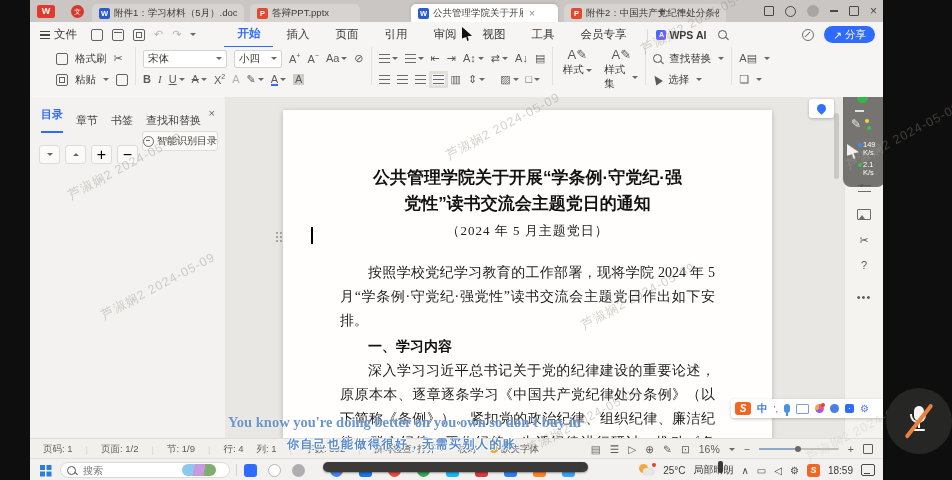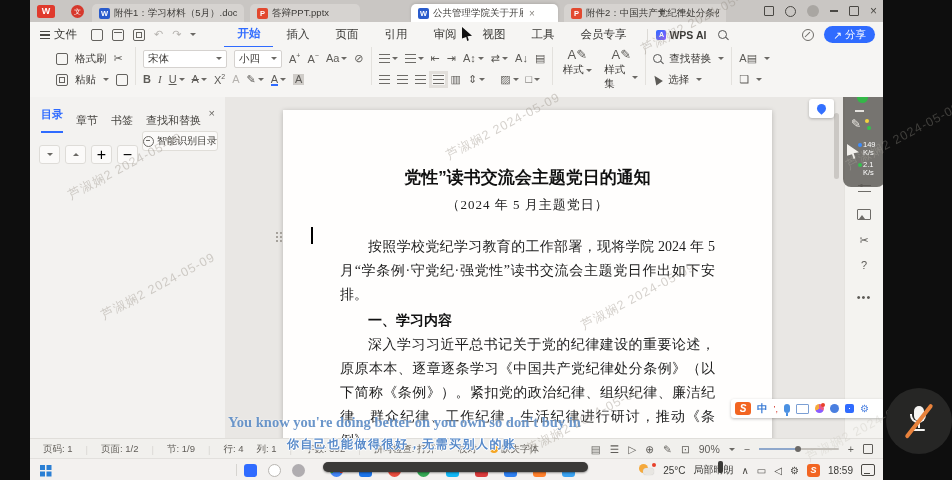--- a/index.html
+++ b/index.html
@@ -425,20 +425,21 @@
       <span class="nbtn">−</span>
     </div>
     <div class="smarttoc">
       <span class="robot"></span>
       <span>智能识别目录</span>
     </div>
   </div>
 
   <div class="docarea">
     <div class="page">
+      <div class="doc-title">公共管理学院关于开展“学条例·守党纪·强</div>
       <div class="doc-title">党性”读书交流会主题党日的通知</div>
       <div class="doc-subtitle">（2024 年 5 月主题党日）</div>
       <div class="caret-line"></div>
       <div class="doc-body">
         <p class="para">按照学校党纪学习教育的工作部署，现将学院 2024 年 5 月“学条例·守党纪·强党性”读书交流会主题党日作出如下安排。</p>
         <p class="dh1">一、学习内容</p>
         <p class="para">深入学习习近平总书记关于党的纪律建设的重要论述，原原本本、逐章逐条学习《中国共产党纪律处分条例》（以下简称《条例》）。紧扣党的政治纪律、组织纪律、廉洁纪律、群众纪律、工作纪律、生活纪律进行研讨，推动《条例》</p>
       </div>
     </div>
     <div class="caret-i"></div>
@@ -509,33 +510,38 @@
       <span class="warn">!</span>
       <span>缺失字体</span>
     </span>
     <div class="sright">
       <span>▤</span>
       <span>☰</span>
       <span>▷</span>
       <span>⊕</span>
       <span>✎</span>
       <span>⊡</span>
-      <span>90%</span>
+      <span>16%</span>
       <span class="caret"></span>
       <span>−</span>
       <span class="ztrack">
           <span class="zthumb"></span>
         </span>
       <span>+</span>
       <span class="fullsc"></span>
     </div>
   </div>
 
   <div class="taskbar">
     <span class="winlogo"></span>
+    <div class="searchpill">
+      <span class="mag"></span>
+      <input placeholder="搜索" style="">
+      <span class="scenery"></span>
+    </div>
     <span class="tdiv"></span>
     <span class="tico" style="left:214px;background:#2f6bff"></span>
     <span class="tico" style="left:238px;background:#fff;border:1px solid #b9b6b2;border-radius:50%;box-sizing:border-box"></span>
     <span class="tico" style="left:262px;background:#b0adb0;border-radius:50%"></span>
     <span class="appico chrome" style="left:300px"></span>
     <span class="appico" style="left:329px;background:#1a73e8"></span>
     <span class="appico" style="left:358px;background:#e84c3d;border-radius:50%"></span>
     <span class="appico" style="left:387px;background:#34a853;border-radius:50%"></span>
     <span class="appico" style="left:416px;background:#12b7f5"></span>
     <span class="appico" style="left:445px;background:#d93a3a"></span>

